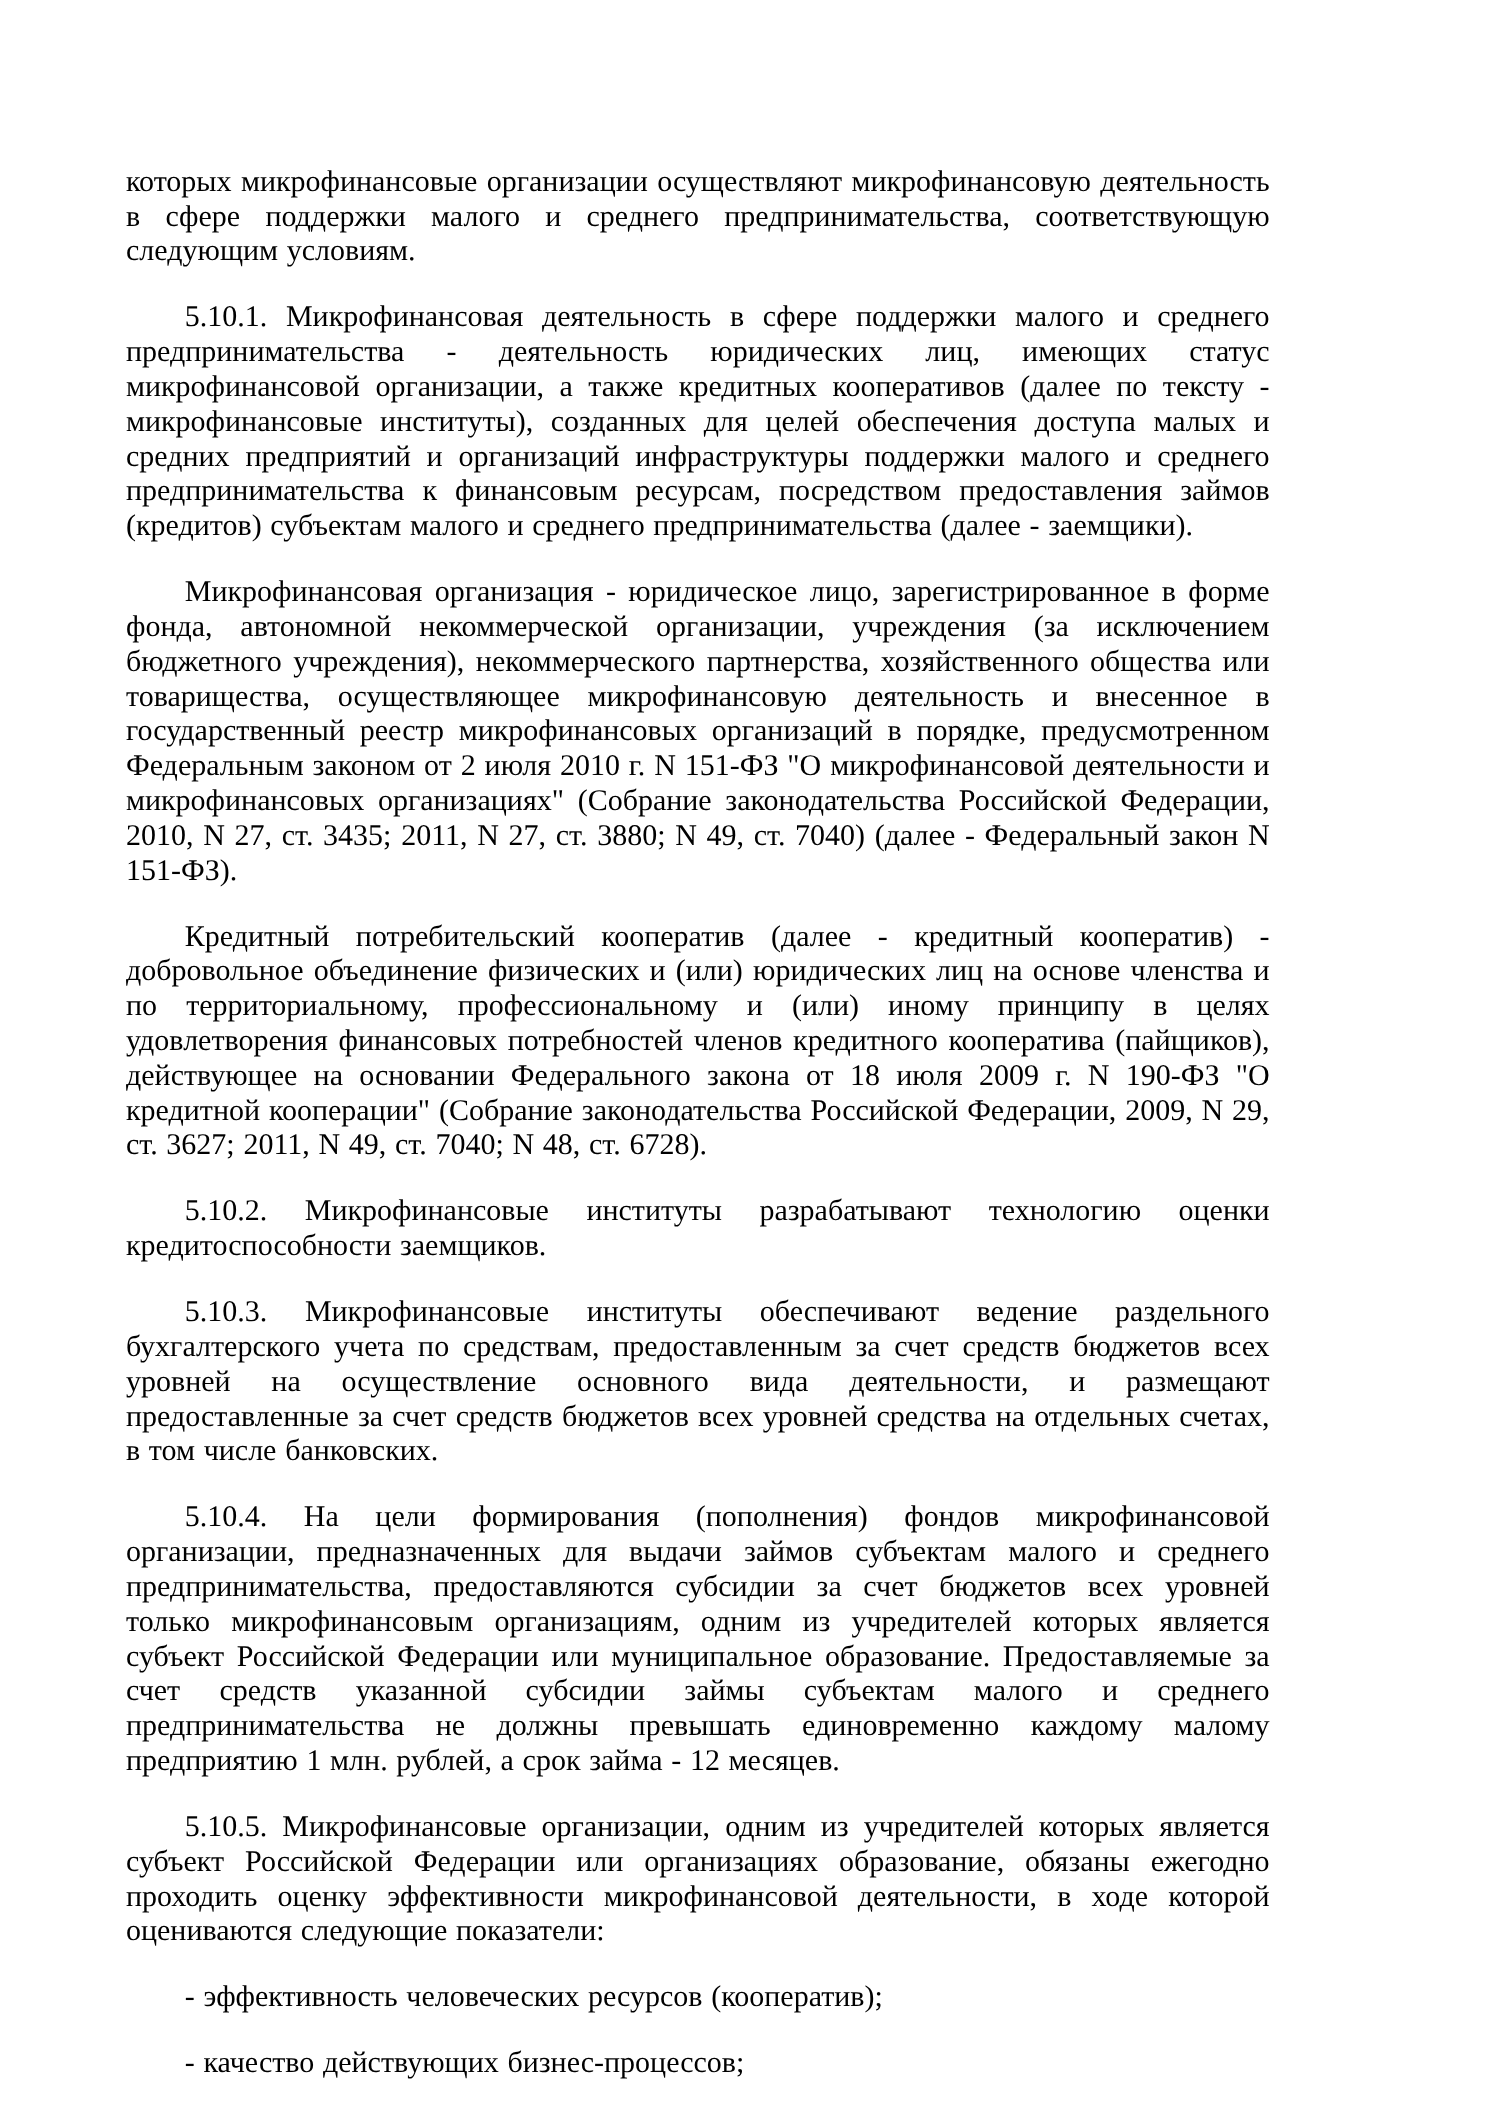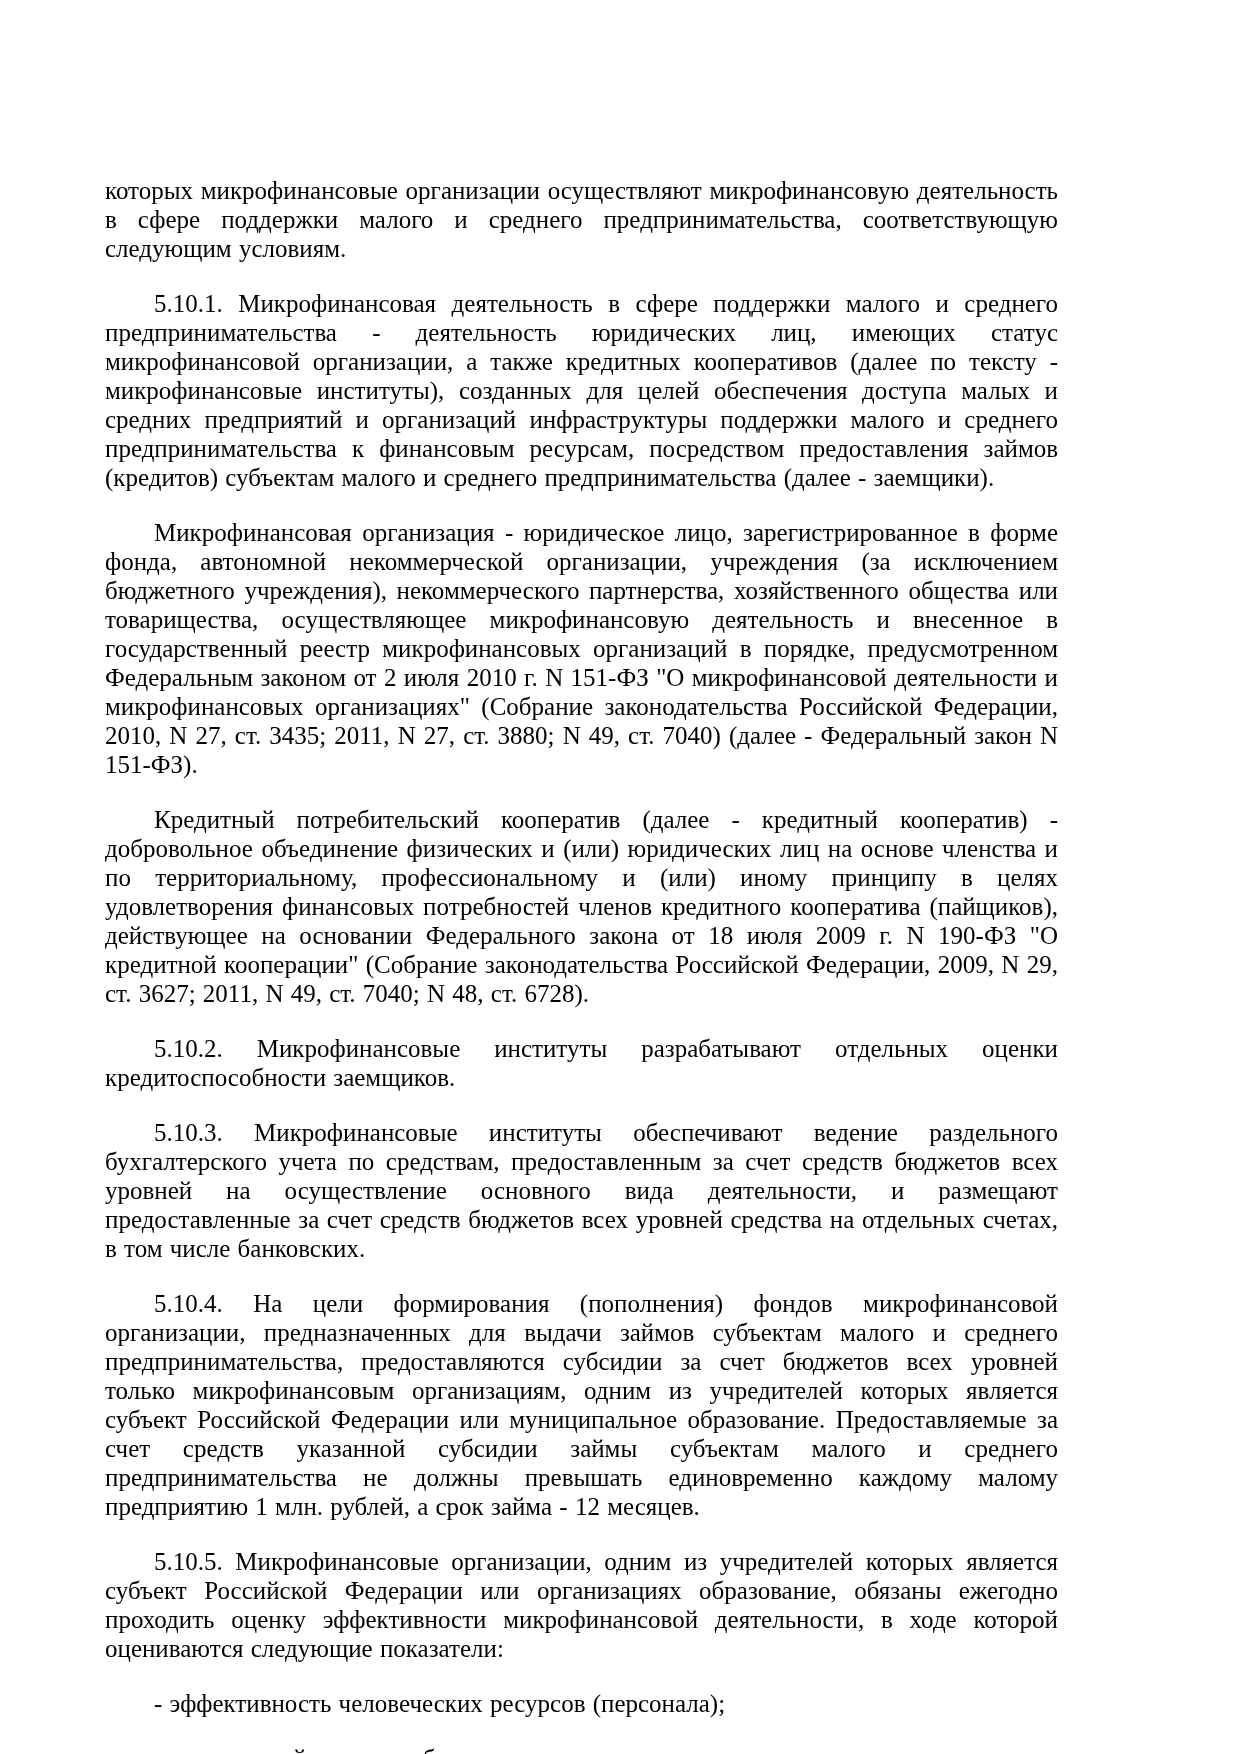--- a/index.html
+++ b/index.html
@@ -22,39 +22,38 @@
     overflow: hidden;
   }
   .page p {
     margin: 0 0 26px 0;
     text-align: justify;
     text-indent: 49px;
     word-spacing: 1px;
   }
   .page p.continuation {
     text-indent: 0;
-    margin-top: 39px;
   }
 </style>
 </head>
 <body>
 
 <div class="page">
   <p class="continuation">которых микрофинансовые организации осуществляют микрофинансовую деятельность в сфере поддержки малого и среднего предпринимательства, соответствующую следующим условиям.</p>
 
   <p>5.10.1. Микрофинансовая деятельность в сфере поддержки малого и среднего предпринимательства - деятельность юридических лиц, имеющих статус микрофинансовой организации, а также кредитных кооперативов (далее по тексту - микрофинансовые институты), созданных для целей обеспечения доступа малых и средних предприятий и организаций инфраструктуры поддержки малого и среднего предпринимательства к финансовым ресурсам, посредством предоставления займов (кредитов) субъектам малого и среднего предпринимательства (далее - заемщики).</p>
 
   <p>Микрофинансовая организация - юридическое лицо, зарегистрированное в форме фонда, автономной некоммерческой организации, учреждения (за исключением бюджетного учреждения), некоммерческого партнерства, хозяйственного общества или товарищества, осуществляющее микрофинансовую деятельность и внесенное в государственный реестр микрофинансовых организаций в порядке, предусмотренном Федеральным законом от 2 июля 2010 г. N 151-ФЗ "О микрофинансовой деятельности и микрофинансовых организациях" (Собрание законодательства Российской Федерации, 2010, N 27, ст. 3435; 2011, N 27, ст. 3880; N 49, ст. 7040) (далее - Федеральный закон N 151-ФЗ).</p>
 
   <p>Кредитный потребительский кооператив (далее - кредитный кооператив) - добровольное объединение физических и (или) юридических лиц на основе членства и по территориальному, профессиональному и (или) иному принципу в целях удовлетворения финансовых потребностей членов кредитного кооператива (пайщиков), действующее на основании Федерального закона от 18 июля 2009 г. N 190-ФЗ "О кредитной кооперации" (Собрание законодательства Российской Федерации, 2009, N 29, ст. 3627; 2011, N 49, ст. 7040; N 48, ст. 6728).</p>
 
-  <p>5.10.2. Микрофинансовые институты разрабатывают отдельных оценки кредитоспособности заемщиков.</p>
+  <p>5.10.2. Микрофинансовые институты разрабатывают технологию оценки кредитоспособности заемщиков.</p>
 
   <p>5.10.3. Микрофинансовые институты обеспечивают ведение раздельного бухгалтерского учета по средствам, предоставленным за счет средств бюджетов всех уровней на осуществление основного вида деятельности, и размещают предоставленные за счет средств бюджетов всех уровней средства на отдельных счетах, в том числе банковских.</p>
 
   <p>5.10.4. На цели формирования (пополнения) фондов микрофинансовой организации, предназначенных для выдачи займов субъектам малого и среднего предпринимательства, предоставляются субсидии за счет бюджетов всех уровней только микрофинансовым организациям, одним из учредителей которых является субъект Российской Федерации или муниципальное образование. Предоставляемые за счет средств указанной субсидии займы субъектам малого и среднего предпринимательства не должны превышать единовременно каждому малому предприятию 1 млн. рублей, а срок займа - 12 месяцев.</p>
 
   <p>5.10.5. Микрофинансовые организации, одним из учредителей которых является субъект Российской Федерации или организациях образование, обязаны ежегодно проходить оценку эффективности микрофинансовой деятельности, в ходе которой оцениваются следующие показатели:</p>
 
-  <p>- эффективность человеческих ресурсов (персонала);</p>
+  <p>- эффективность человеческих ресурсов (кооператив);</p>
 
   <p>- качество действующих бизнес-процессов;</p>
 </div>
 
 </body></html>

